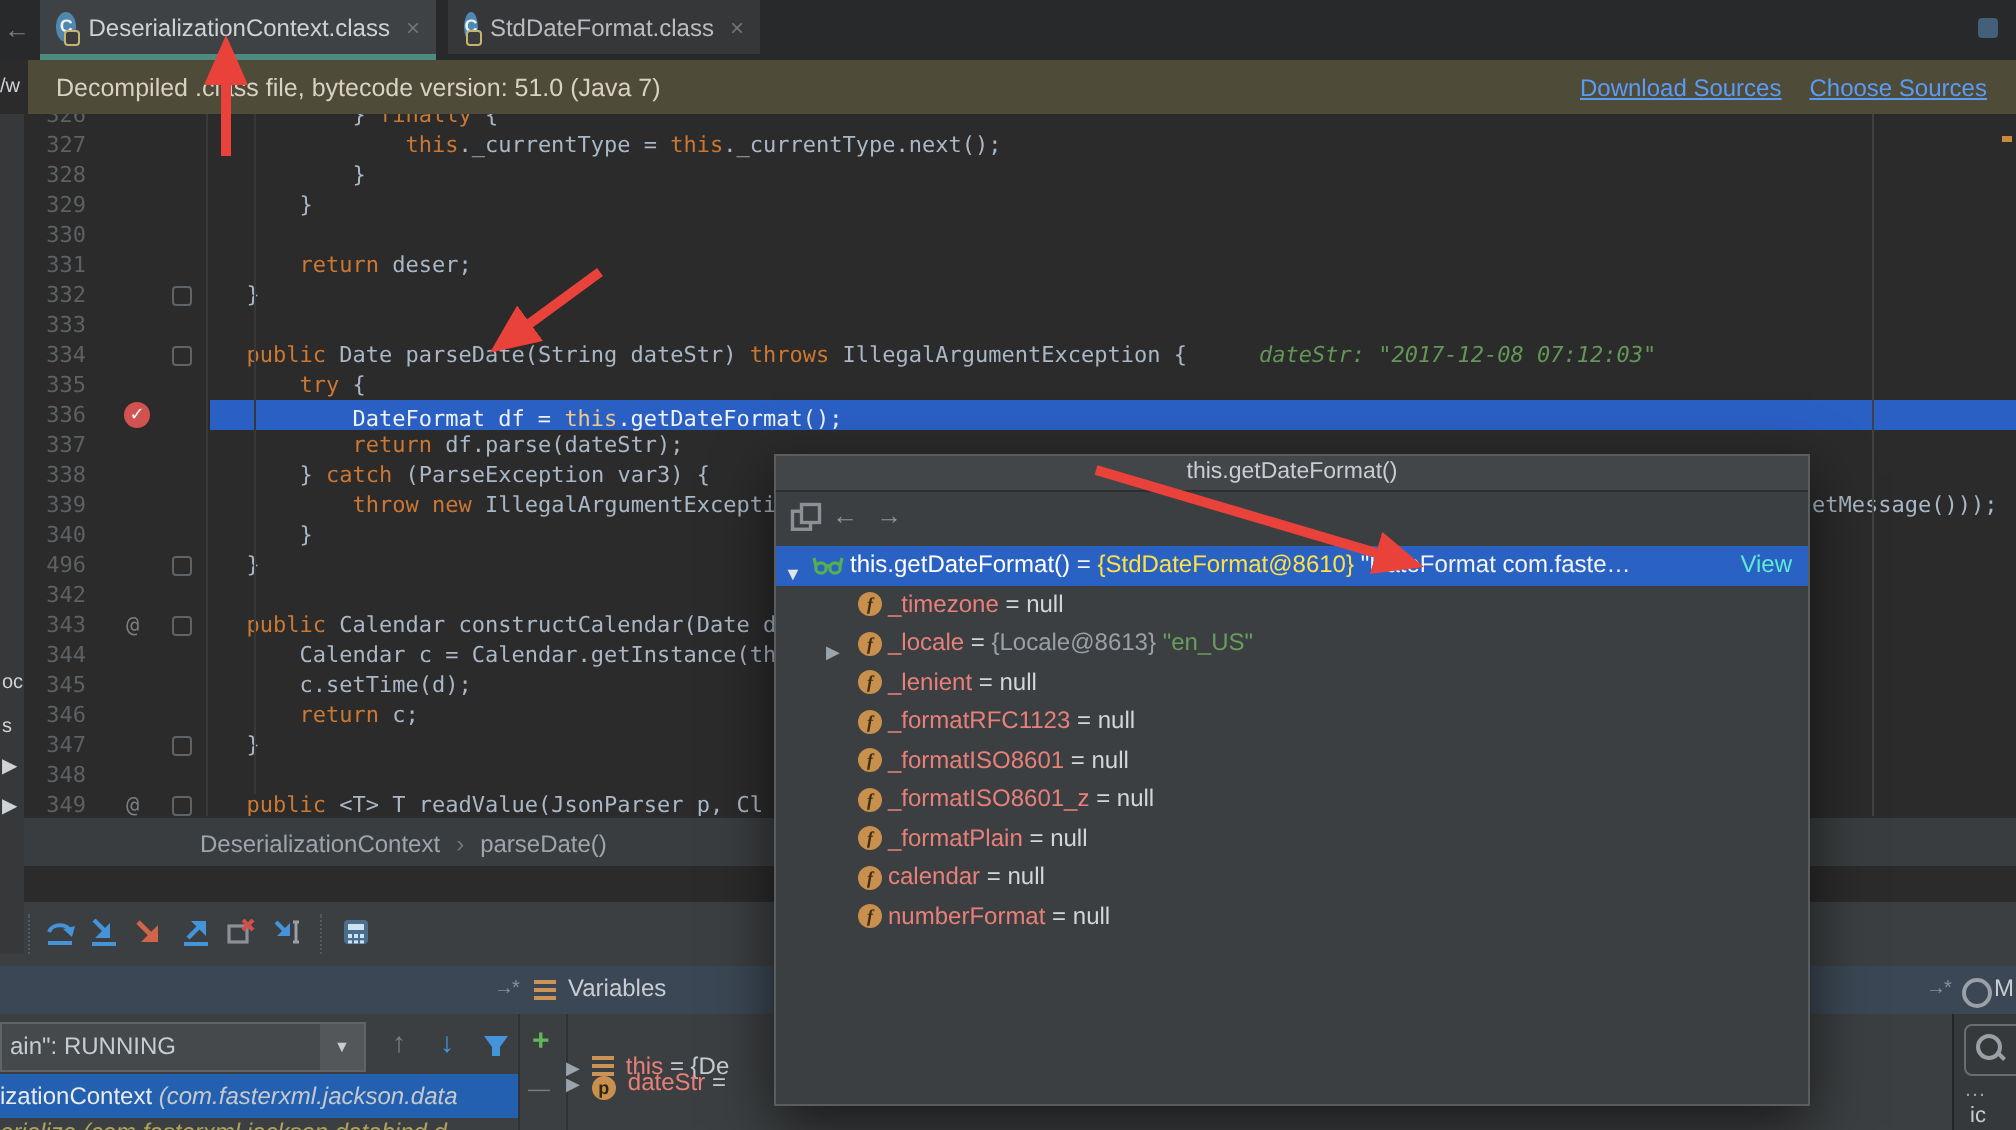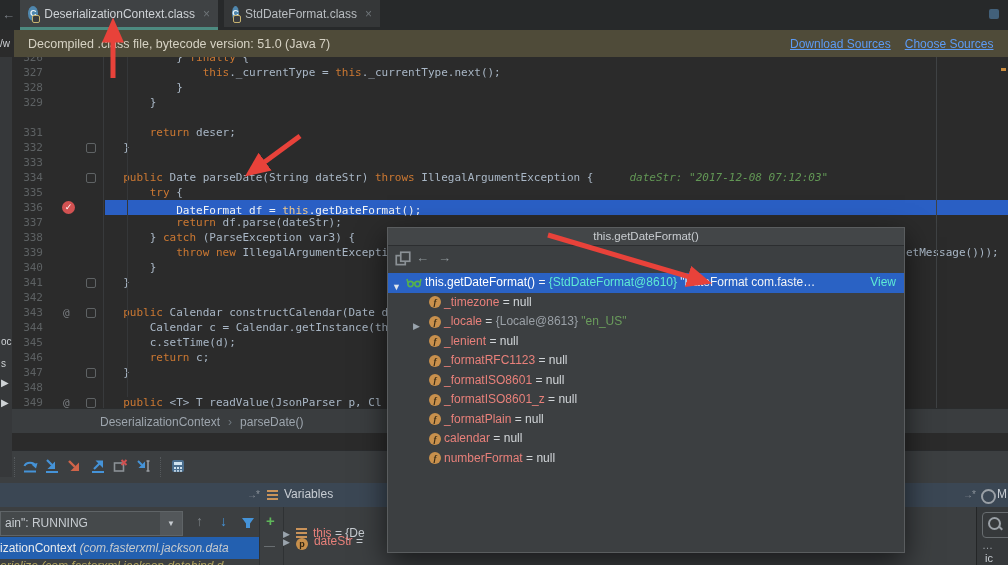--- a/index.html
+++ b/index.html
@@ -91,21 +91,21 @@
        transform:rotate(45deg);}
   
   #popup{left:387px;top:227px;width:518px;height:326px;background:#3c3f41;border:1px solid #5a5d5f;
        box-sizing:border-box;box-shadow:0 10px 28px rgba(0,0,0,.6);z-index:30;}
   #poptitle{height:17px;background:#434648;border-bottom:1px solid #2c2e30;color:#c9cdd1;font-size:11.5px;
        text-align:center;line-height:17px;}
   #poptb{position:relative;height:26px;}
   .prow{position:absolute;left:0;width:516px;height:19.5px;font-size:12px;line-height:19.5px;white-space:nowrap;color:#d2d6d9;}
   .prow.sel{background:#2a62c4;color:#f2f4f6;}
   .prow .nm{color:#e8807a;} .prow.sel .nm{color:#fff;}
-  .prow .ref{color:#9aa0a6;} .prow.sel .ref{color:#5eead4;}
+  .prow .ref{color:#9aa0a6;} .prow.sel .ref{color:#fde047;}
   .prow .str{color:#6a9c5c;}
   .prow .exp{position:absolute;font-size:9px;color:#9aa4ad;} .prow.sel .exp{color:#dfe5ea;}
   .ficon{position:absolute;top:3.5px;width:12px;height:12px;border-radius:50%;background:#c8904c;color:#3b2d16;
        font:italic bold 9px/12px "Liberation Serif",serif;text-align:center;}
   .viewlink{position:absolute;right:8px;color:#5eead4;}
   
   #arrows{left:0;top:0;width:1008px;height:565px;z-index:60;pointer-events:none;}
 </style>
 </head>
 <body>
@@ -147,20 +147,24 @@
         <span class="code" style="padding-left: calc(14ch); left: 110px;"><span class="k">this</span><span class="p">._currentType = </span><span class="k">this</span><span class="p">._currentType.next();</span></span>
       </div>
       <div class="lrow" style="top: 23px; left: 0px; width: 1008px;">
         <div class="lnum">328</div>
         <span class="code" style="padding-left: calc(10ch); left: 110px;"><span class="p">}</span></span>
       </div>
       <div class="lrow" style="top: 38px; left: 0px; width: 1008px;">
         <div class="lnum">329</div>
         <span class="code" style="padding-left: calc(6ch); left: 110px;"><span class="p">}</span></span>
       </div>
+      <div class="lrow" style="top: 53px; left: 0px; width: 1008px;">
+        <div class="lnum">330</div>
+        <span class="code" style="padding-left: calc(0ch); left: 110px;"></span>
+      </div>
       <div class="lrow" style="top: 68px; left: 0px; width: 1008px;">
         <div class="lnum">331</div>
         <span class="code" style="padding-left: calc(6ch); left: 110px;"><span class="k">return</span><span class="p"> deser;</span></span>
       </div>
       <div class="lrow" style="top: 83px; left: 0px; width: 1008px;">
         <div class="lnum">332</div>
         <span class="fold"></span>
         <span class="code" style="padding-left: calc(2ch); left: 110px;"><span class="p">}</span></span>
       </div>
       <div class="lrow" style="top: 98px; left: 0px; width: 884px;">
@@ -190,21 +194,21 @@
       <div class="lrow" style="top: 188px; left: 0px; width: 1008px;">
         <div class="lnum">339</div>
         <span class="code" style="padding-left: calc(10ch); left: 110px;"><span class="k">throw</span><span class="p"> </span><span class="k">new</span><span class="p"> IllegalArgumentExcepti</span></span>
       </div>
       <span class="frag" style="left: 906px; top: 188px; position: absolute;">etMessage()));</span>
       <div class="lrow" style="top: 203px; left: 0px; width: 1008px;">
         <div class="lnum">340</div>
         <span class="code" style="padding-left: calc(6ch); left: 110px;"><span class="p">}</span></span>
       </div>
       <div class="lrow" style="top: 218px; left: 0px; width: 1008px;">
-        <div class="lnum">341</div>
+        <div class="lnum">496</div>
         <span class="fold"></span>
         <span class="code" style="padding-left: calc(2ch); left: 110px;"><span class="p">}</span></span>
       </div>
       <div class="lrow" style="top: 233px; left: 0px; width: 1008px;">
         <div class="lnum">342</div>
         <span class="code" style="padding-left: calc(0ch); left: 110px;"></span>
       </div>
       <div class="lrow" style="top: 248px; left: 0px; width: 1008px;">
         <div class="lnum">343</div>
         <span class="fold"></span>

